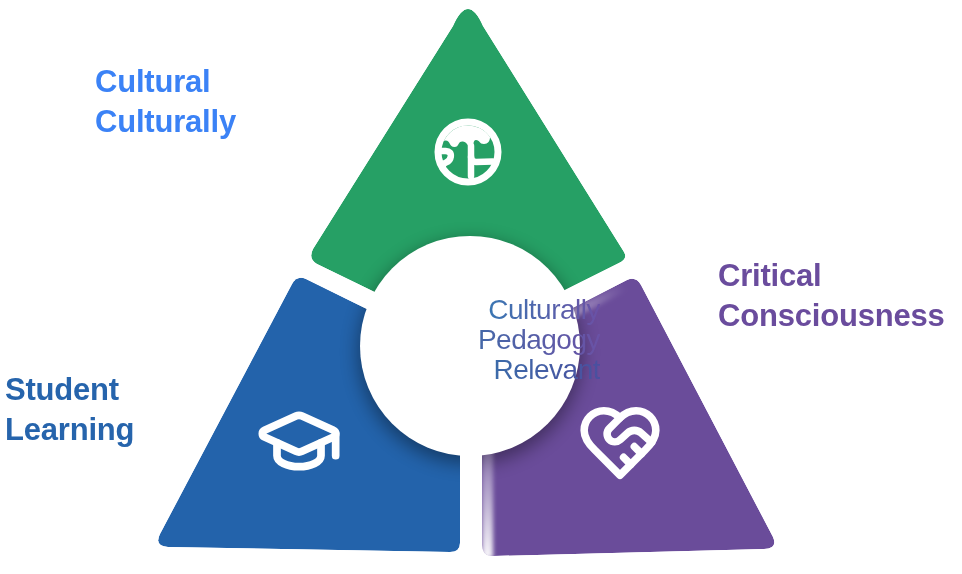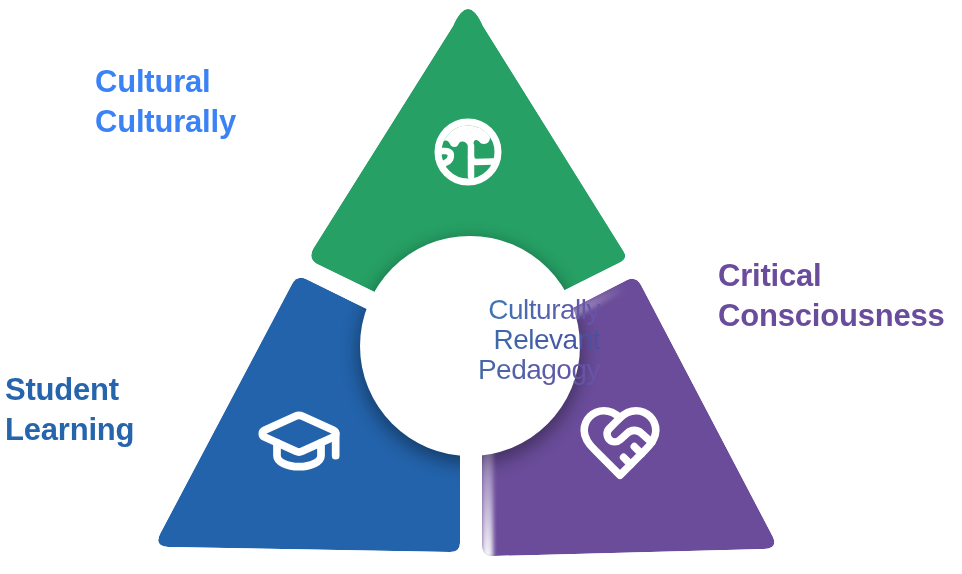--- a/index.html
+++ b/index.html
@@ -119,17 +119,17 @@
     <span>Learning</span>
   </div>
 
   <div class="outer-label label-right">
     <span>Critical</span><br>
     <span>Consciousness</span>
   </div>
 
   <div class="center-title">
     <span class="line grad1">Culturally</span>
+    <span class="line grad3">Pedagogy</span>
     <span class="line grad2">Relevant</span>
-    <span class="line grad3">Pedagogy</span>
   </div>
 
 </div>
 
 </body></html>

